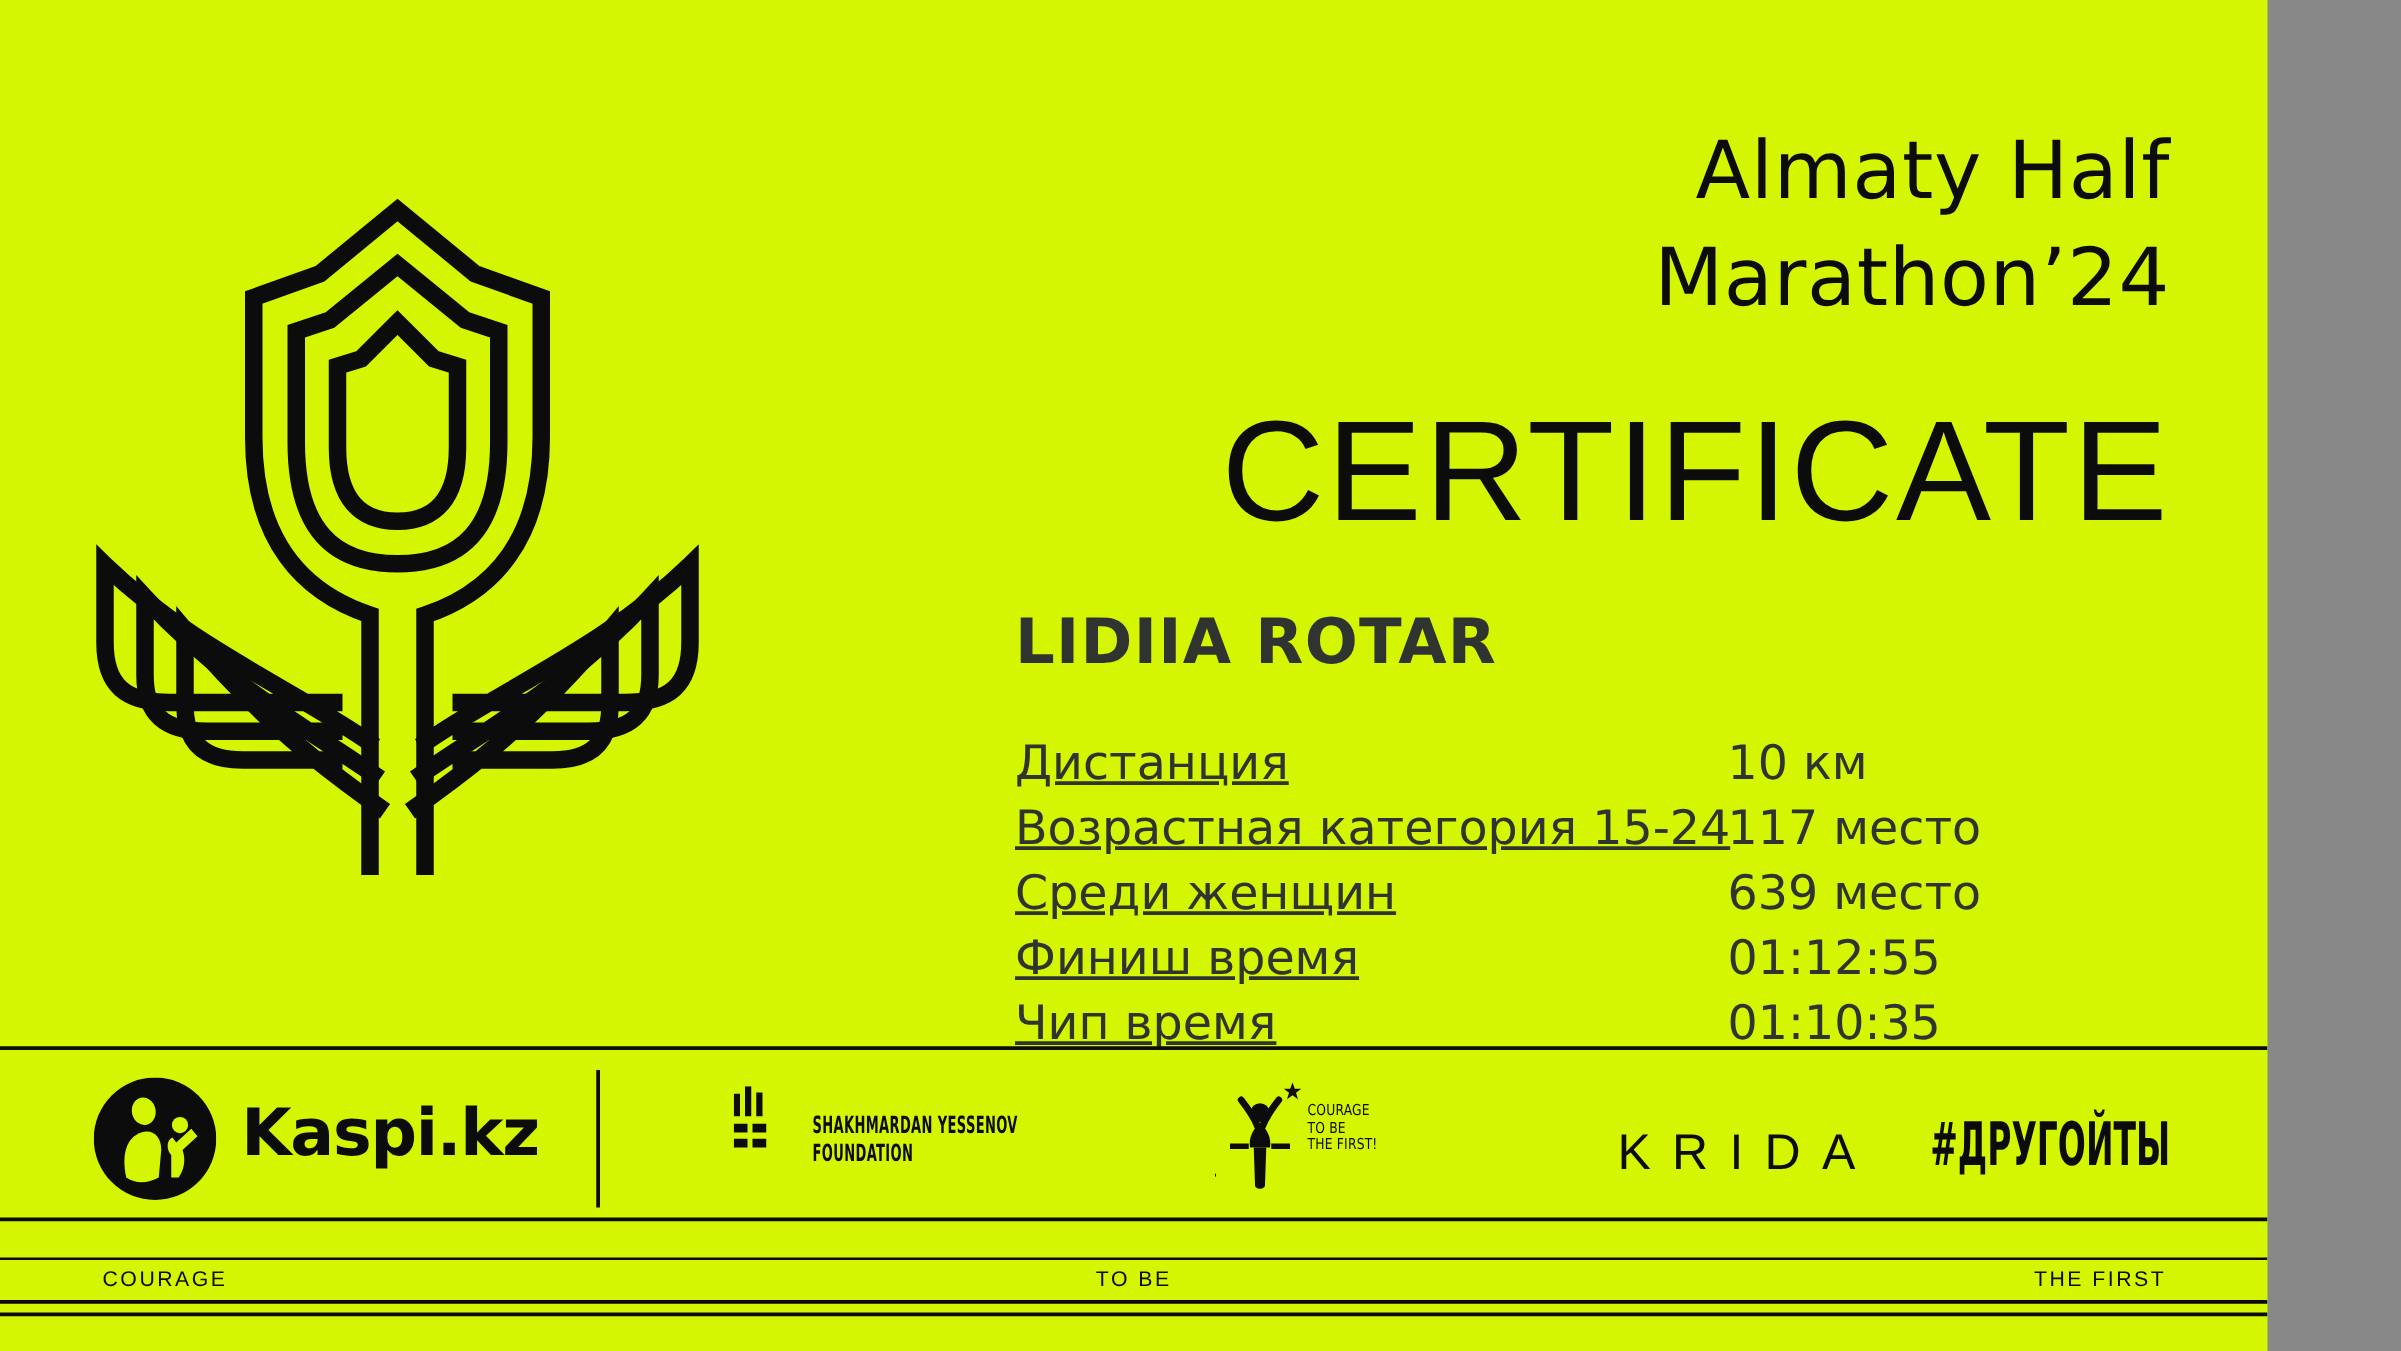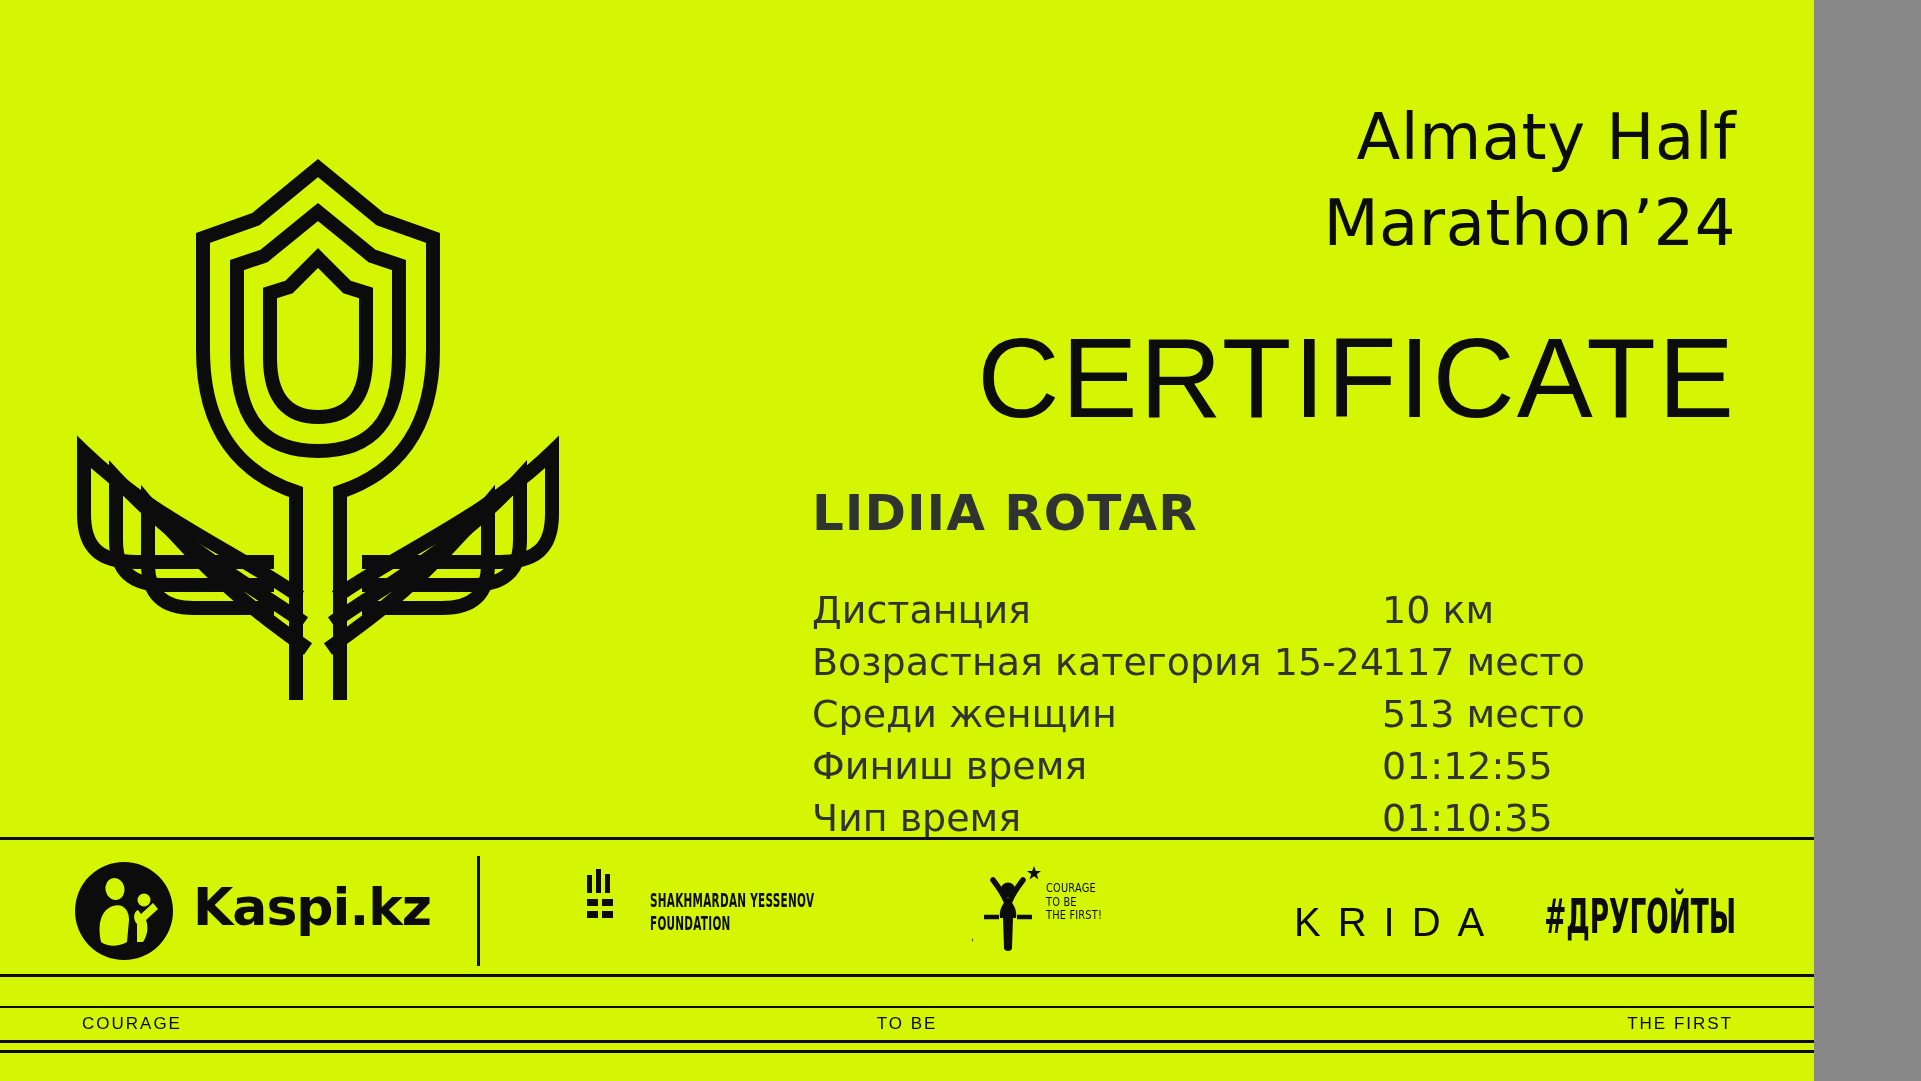--- a/index.html
+++ b/index.html
@@ -27,21 +27,21 @@
     font-size:114px;line-height:120px;font-weight:400;
     letter-spacing:2px;color:var(--ink);white-space:nowrap;
   }
   
   .participant-name{
     left:812px;top:484px;
     font-size:50px;font-weight:700;letter-spacing:1px;
     color:var(--textdark);white-space:nowrap;text-align:right;
   }
   .detail-row{position:absolute;left:0;width:100%;height:44px;}
-  .detail-label{position:absolute;left:812px;font-size:38px;color:var(--textdark);white-space:nowrap;}
+  .detail-label{position:absolute;left:812px;font-size:38px;color:var(--textdark);white-space:nowrap;text-decoration:underline;}
   .detail-value{position:absolute;left:1382px;font-size:38px;color:var(--textdark);white-space:nowrap;}
   
   .rule{position:absolute;left:0;width:100%;background:var(--ink);}
   
   .kaspi-wordmark{left:193px;top:877px;font-size:52px;font-weight:700;letter-spacing:-1px;white-space:nowrap;}
   .band-divider{left:477px;top:856px;width:3px;height:110px;background:var(--ink);}
   .yessenov-text{left:650px;top:889px;font-size:19px;font-weight:700;line-height:23px;
     transform:scaleX(0.55);transform-origin:left top;white-space:nowrap;letter-spacing:0.5px;}
   .fund-text{left:1046px;top:882px;font-size:12px;font-weight:500;line-height:13.5px;
     transform:scaleX(0.82);transform-origin:left top;white-space:nowrap;letter-spacing:0.2px;}
@@ -93,21 +93,21 @@
   <div class="detail-row" style="top:588px;">
     <span class="detail-label">Дистанция</span>
     <span class="detail-value">10 км</span>
   </div>
   <div class="detail-row" style="top:640px;padding-left:12px;">
     <span class="detail-label">Возрастная категория 15-24</span>
     <span class="detail-value">117 место</span>
   </div>
   <div class="detail-row" style="top:692px;">
     <span class="detail-label">Среди женщин</span>
-    <span class="detail-value">513 место</span>
+    <span class="detail-value">639 место</span>
   </div>
   <div class="detail-row" style="top:744px;">
     <span class="detail-label">Финиш время</span>
     <span class="detail-value">01:12:55</span>
   </div>
   <div class="detail-row" style="top:796px;">
     <span class="detail-label">Чип время</span>
     <span class="detail-value">01:10:35</span>
   </div>
 

